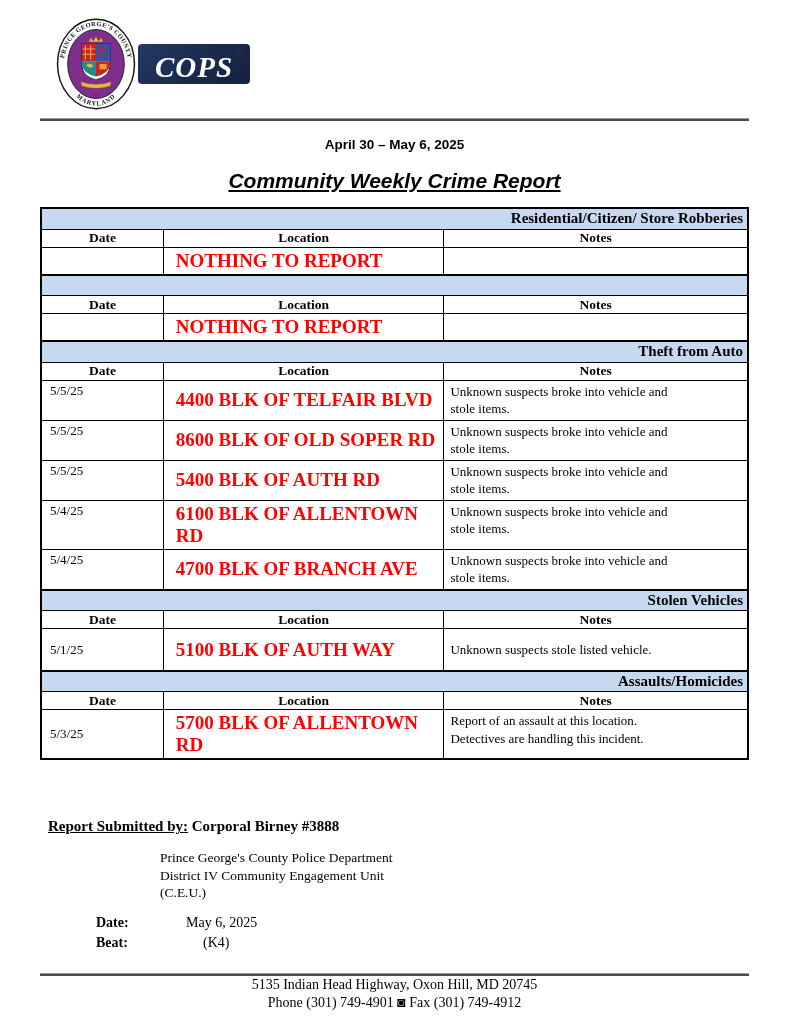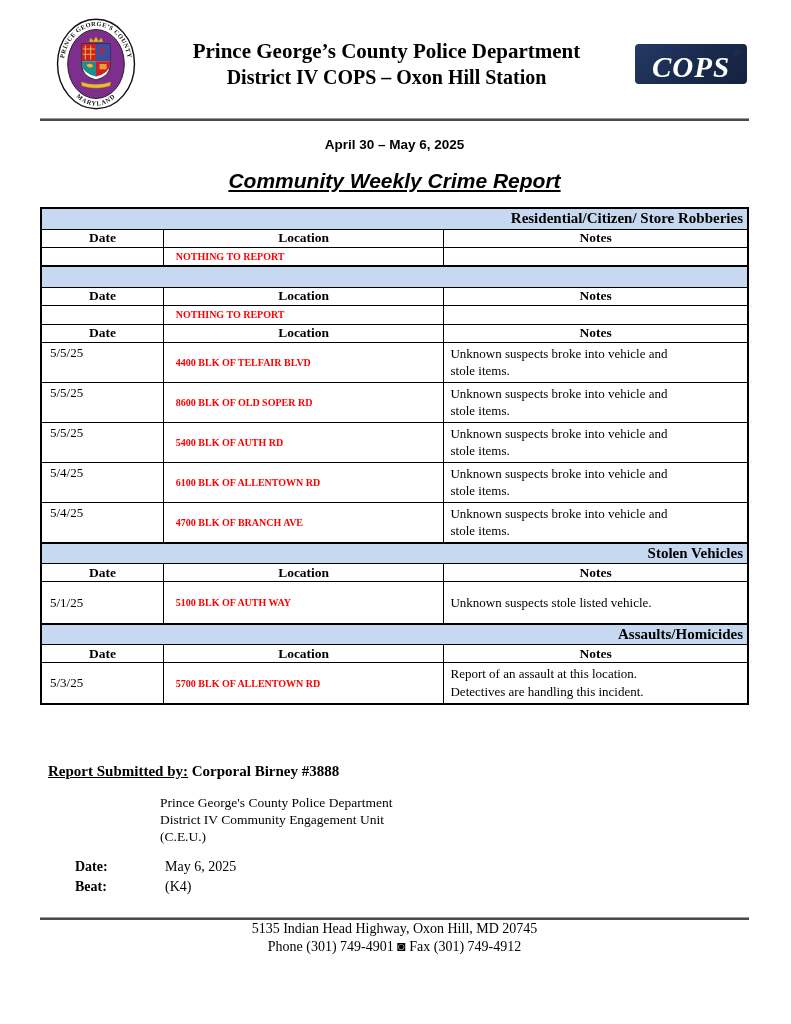--- a/index.html
+++ b/index.html
@@ -55,39 +55,39 @@
   table.crime td,table.crime th{border:1px solid #000;}
   tr.band td{
     background:var(--band-blue);text-align:right;font-weight:bold;font-size:15px;
     height:21px;padding:1px 4px;border-top:2px solid #000;border-bottom:1.5px solid #000;
   }
   tr.cols th{
     font-size:13.5px;font-weight:bold;text-align:center;height:18px;padding:0 4px;
   }
   td.c-date{width:17.3%;font-size:13px;padding:2px 4px 2px 8px;vertical-align:top;}
   td.c-loc{
-    width:39.7%;font-size:10px;font-weight:bold;color:var(--alert-red);
+    width:39.7%;font-size:19px;font-weight:bold;color:var(--alert-red);
     padding:2px 4px 2px 12px;vertical-align:middle;
   }
   td.c-notes{width:43%;font-size:13px;padding:2px 4px 2px 6px;vertical-align:top;
     line-height:1.35;white-space:pre-line;}
   tr.sec-0 td,tr.sec-1 td{height:19px;}
   tr.sec-2 td{height:36px;}
   tr.sec-3 td{height:42px;}
   tr.sec-4 td{height:37px;}
   tr.sec-3 td.c-date,tr.sec-4 td.c-date{vertical-align:middle;}
   tr.sec-3 td.c-notes{vertical-align:middle;}
 
   
   .submitted{margin-top:58px;margin-left:8px;font-size:15px;}
   .submitted .lbl{font-weight:bold;text-decoration:underline;}
   .submitted .val{font-weight:bold;}
   .ceu{margin-top:14px;margin-left:120px;font-size:13.5px;line-height:1.28;white-space:pre-line;}
-  .kv{display:flex;margin-left:35px;margin-top:14px;font-size:14px;}
-  .kv + .kv{margin-top:4px;}
+  .kv{display:flex;margin-left:56px;margin-top:14px;font-size:14px;}
+  .kv + .kv{margin-top:4px;gap:17px;}
   .kv .k{font-weight:bold;width:90px;}
   .kv .v{font-size:14px;}
 
   
   .ftr-rule{margin-top:22px;border-top:1px solid #9a9a9a;height:3px;background:var(--rule-gray);}
   .ftr-line{text-align:center;font-size:14px;line-height:1.25;}
   .ftr-line:first-of-type{margin-top:2px;}
 
   .seal text{font-family:"Liberation Serif",serif;}
 </style>
@@ -121,24 +121,20 @@
         <path d="M45,49 H61 V53 Q59,63 45,66 Z" fill="#cc2127"></path>
         <path d="M33,31 V47 M39,31 V47 M30,35 H44 M30,41 H44" stroke="#e8b93c" stroke-width="1.2" fill="none"></path>
         <path d="M52,32 l2,4 -3,-1 2,4 -3,-1 1,4" stroke="#cc2127" stroke-width="1.4" fill="none"></path>
         <path d="M34,53 q5,-3 8,1 q-4,5 -8,-1" fill="#e8b93c"></path>
         <path d="M49,52 h8 v6 h-8 Z" fill="#e8b93c" opacity="0.85"></path>
       </g>
 
       <path d="M28,72 Q45,78 62,72 L61,77 Q45,82 29,77 Z" fill="#e8b93c" stroke="#7a5b10" stroke-width="0.5"></path>
     </svg>
 
-    <div class="hdr-center">
-      <div class="hdr-line1">Prince George’s County Police Department</div>
-      <div class="hdr-line2">District IV COPS – Oxon Hill Station</div>
-    </div>
 
     <div class="cops-logo">
       <span>COPS</span>
       <span class="cops-star">★</span>
     </div>
   </div>
   <div class="hdr-rule"></div>
 
   <div class="date-range">April 30 – May 6, 2025</div>
   <div class="report-title">Community Weekly Crime Report</div>
@@ -163,20 +159,23 @@
         </tr>
         <tr class="cols">
           <th class="h-date" style="width: 17.3%;">Date</th>
           <th class="h-loc" style="width: 39.7%;">Location</th>
           <th class="h-notes" style="width: 43%;">Notes</th>
         </tr>
         <tr class="sec-1">
           <td class="c-date"></td>
           <td class="c-loc">NOTHING TO REPORT</td>
           <td class="c-notes"></td>
+        </tr>
+        <tr class="band">
+          <td colspan="3">Theft from Auto</td>
         </tr>
         <tr class="cols">
           <th class="h-date" style="width: 17.3%;">Date</th>
           <th class="h-loc" style="width: 39.7%;">Location</th>
           <th class="h-notes" style="width: 43%;">Notes</th>
         </tr>
         <tr class="sec-2">
           <td class="c-date">5/5/25</td>
           <td class="c-loc">4400 BLK OF TELFAIR BLVD</td>
           <td class="c-notes">Unknown suspects broke into vehicle and

